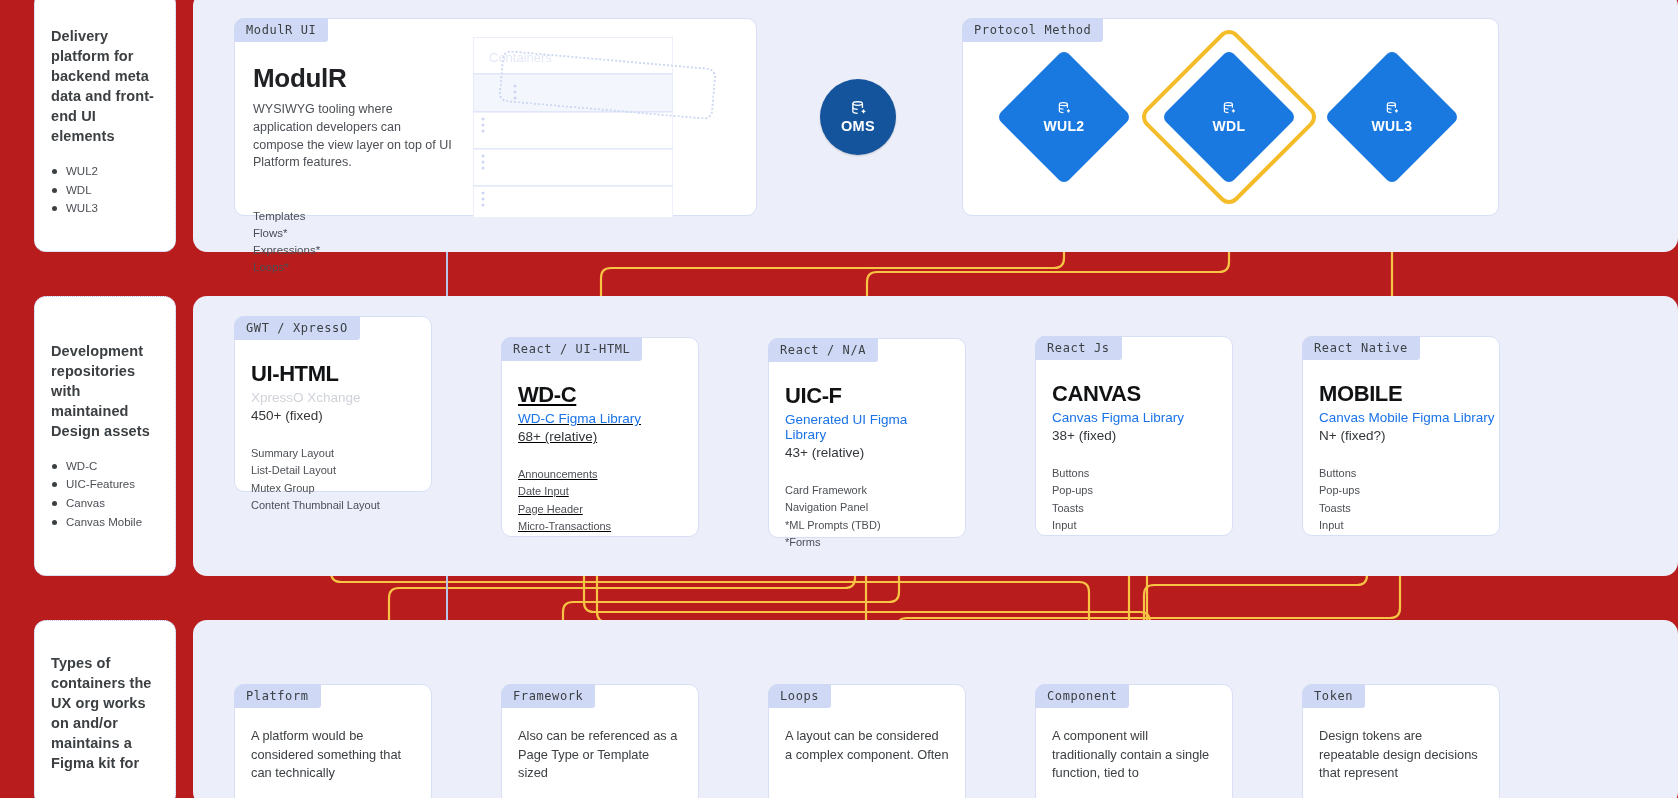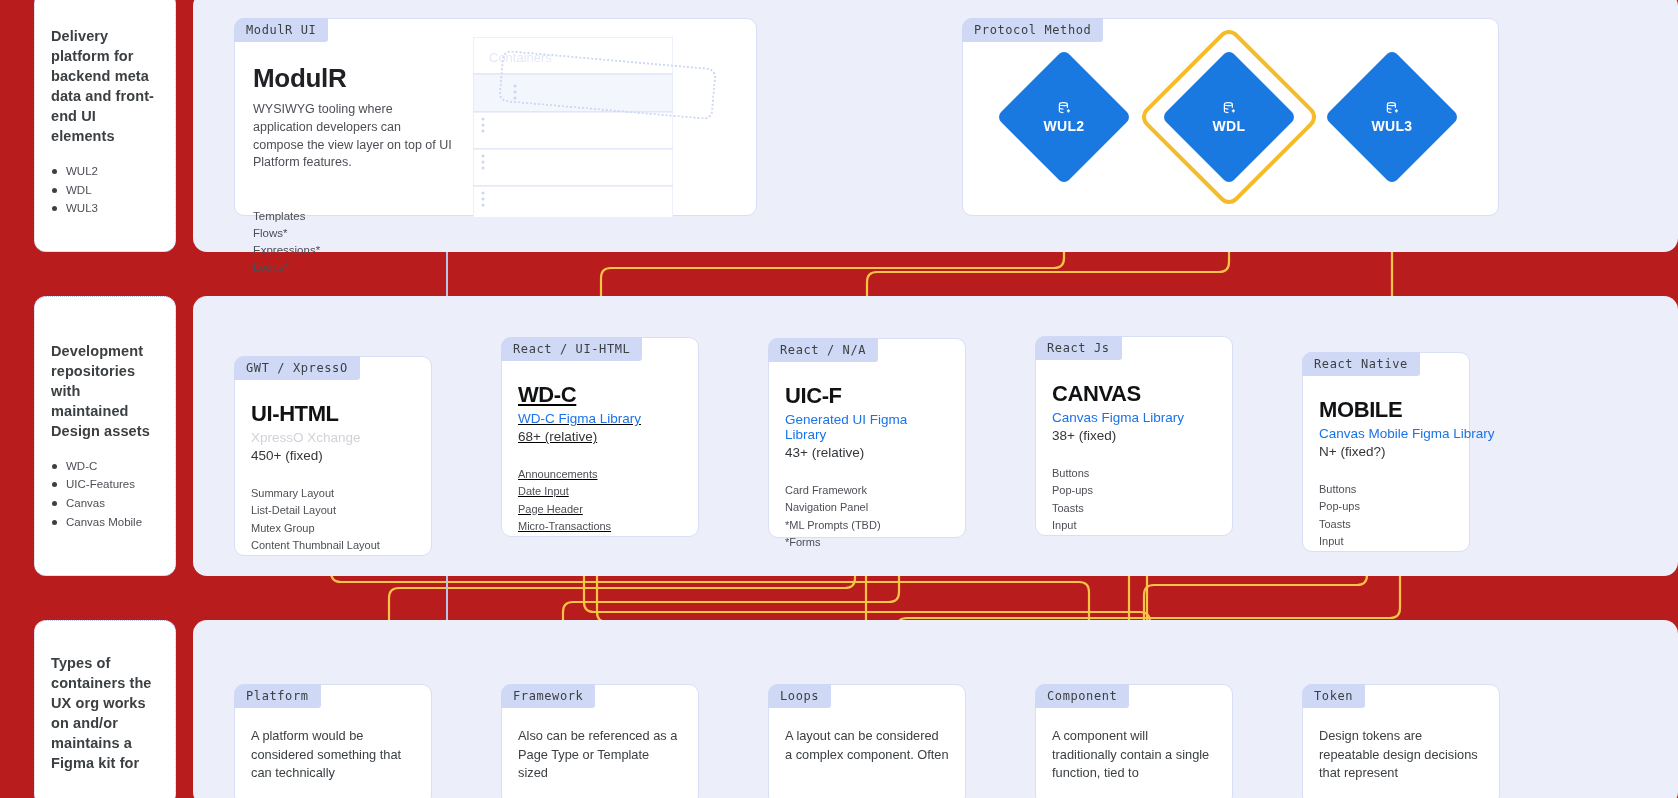--- a/index.html
+++ b/index.html
@@ -234,20 +234,32 @@
             <circle cx="42" cy="61" r="1.5"></circle>
         </g>
       </svg>
     </div>
 
     <div style="position:absolute; left:265px; top:40px; width:215px; height:52px;
                 border:2px dotted #cdd8f3; border-radius:9px;
                 transform:rotate(5deg); pointer-events:none;"></div>
   </div>
 
+  <div class="oms" style="left:820px; top:79px;">
+    <span class="node-icon">
+      <svg width="17" height="17" viewBox="0 0 20 20" fill="none" stroke="#fff" stroke-width="1.6">
+        <ellipse cx="9" cy="4.2" rx="5.6" ry="2.1"></ellipse>
+        <path d="M3.4 4.2v9.4c0 1.16 2.51 2.1 5.6 2.1"></path>
+        <path d="M14.6 4.2v5.1"></path>
+        <path d="M3.4 8.9c0 1.16 2.51 2.1 5.6 2.1"></path>
+        <path d="M15.9 11.2v4.4M13.7 13.4h4.4" stroke-width="1.7"></path>
+      </svg>
+    </span>
+    <span class="lbl">OMS</span>
+  </div>
 
   <div class="card" style="left:962px; top:18px; width:537px; height:198px;">
     <div class="card-tag">Protocol Method</div>
   </div>
 
   <div class="diamond-wrap" style="left:1016px; top:69px;">
     <div class="diamond"></div>
     <div class="diamond-inner">
       <span class="node-icon">
         <svg width="15" height="15" viewBox="0 0 20 20" fill="none" stroke="#fff" stroke-width="1.6">
@@ -300,21 +312,21 @@
   <div class="band-note" style="left:34px; top:296px; width:142px; height:280px;">
     <div class="note-title">Development repositories with maintained Design assets</div>
     <ul class="note-list">
       <li>WD-C</li>
       <li>UIC-Features</li>
       <li>Canvas</li>
       <li>Canvas Mobile</li>
     </ul>
   </div>
 
-  <div class="card" style="left:234px; top:356px; width:198px; height:200px;">
+  <div class="card" style="left:234px; top:316px; width:198px; height:176px;">
     <div class="card-tag">GWT / XpressO</div>
     <div class="card-body">
       <div class="lib-name">UI-HTML</div>
       <div class="lib-link muted">XpressO Xchange</div>
       <div class="lib-count">450+ (fixed)</div>
       <div class="lib-items">
         <div>Summary Layout</div>
         <div>List-Detail Layout</div>
         <div>Mutex Group</div>
         <div>Content Thumbnail Layout</div>
@@ -360,21 +372,21 @@
       <div class="lib-count">38+ (fixed)</div>
       <div class="lib-items">
         <div>Buttons</div>
         <div>Pop-ups</div>
         <div>Toasts</div>
         <div>Input</div>
       </div>
     </div>
   </div>
 
-  <div class="card" style="left:1302px; top:352px; width:168px; height:200px;">
+  <div class="card" style="left:1302px; top:336px; width:198px; height:200px;">
     <div class="card-tag">React Native</div>
     <div class="card-body">
       <div class="lib-name">MOBILE</div>
       <div class="lib-link" style="white-space:nowrap;">Canvas Mobile Figma Library</div>
       <div class="lib-count">N+ (fixed?)</div>
       <div class="lib-items">
         <div>Buttons</div>
         <div>Pop-ups</div>
         <div>Toasts</div>
         <div>Input</div>

